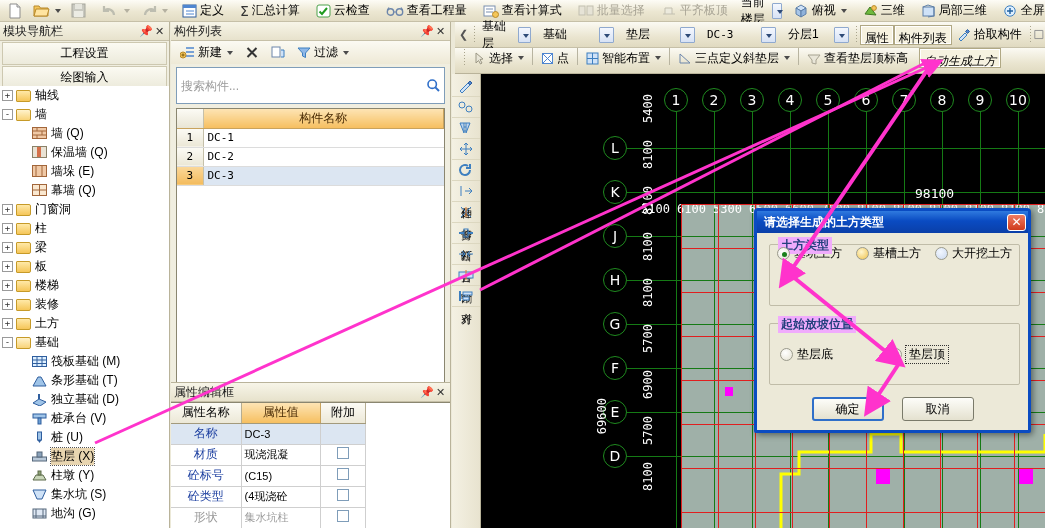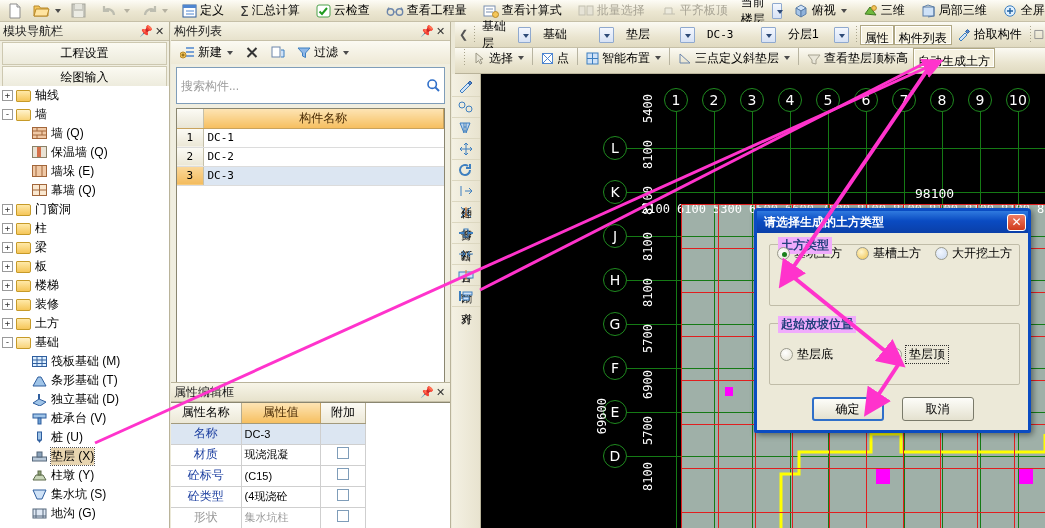--- a/index.html
+++ b/index.html
@@ -401,21 +401,21 @@
       <span class="tlabel">三点定义斜垫层</span>
       <span class="caret"></span>
     </div>
     <span class="vsep"></span>
     <div class="tbtn">
       <svg width="14" height="13" viewBox="0 0 14 13">
         <path d="M1 3h12l-4 5v4l-4-1V8z" fill="#e9e6d8" stroke="#a6a291"></path>
       </svg>
       <span class="tlabel">查看垫层顶标高</span>
     </div>
-    <div class="tbtn on" style="">
+    <div class="tbtn on" style="margin-left:6px;font-style:italic;">
       <svg width="15" height="13" viewBox="0 0 15 13">
         <rect x="1" y="1" width="12" height="11" fill="#fff" stroke="#9b9784"></rect>
         <path d="M2.5 6.5l3 3.5 6-7.5" stroke="#1f9b1f" stroke-width="2.4" fill="none"></path>
       </svg>
       <span class="tlabel">自动生成土方</span>
     </div>
   </div>
 
   <div id="leftpanel">
     <div class="ptitle">

